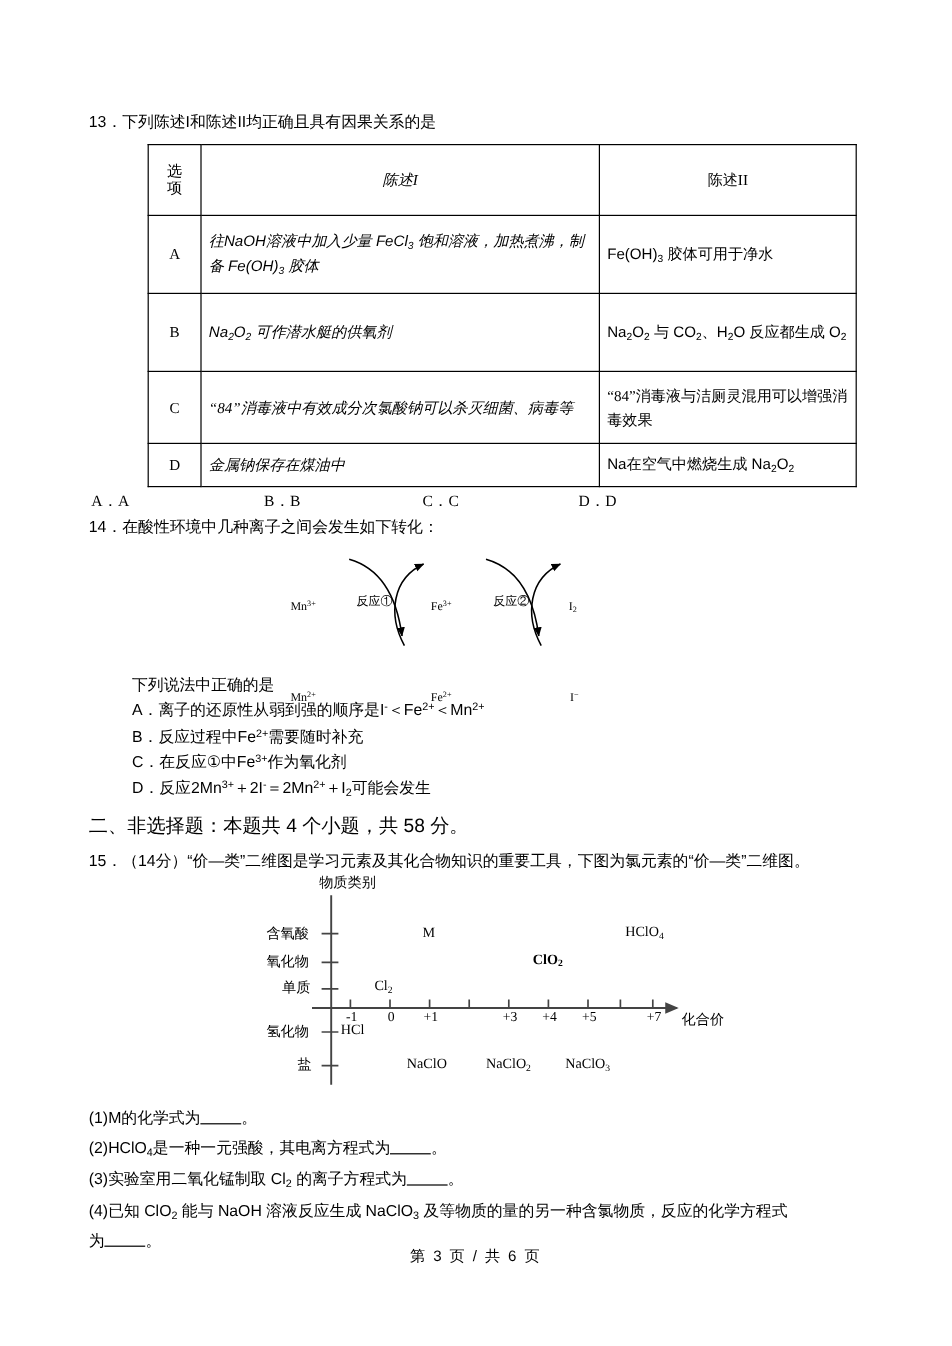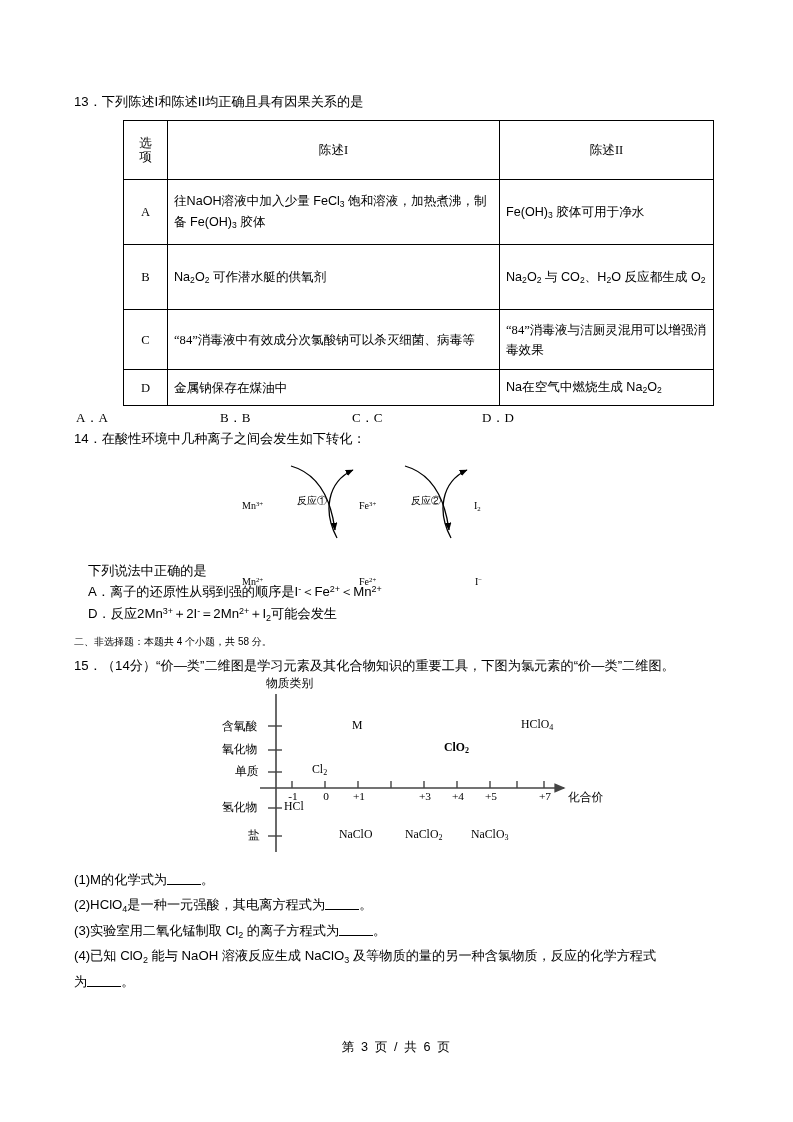--- a/index.html
+++ b/index.html
@@ -49,21 +49,21 @@
   }
   .stmt-table td {
     border: 1px solid #000;
     font-size: 12.6px;
     line-height: 1.62;
     padding: 4px 6px;
     vertical-align: middle;
     font-family: "Liberation Serif", serif;
   }
   .col-opt { width: 31px; text-align: center; }
-  .col-s1  { width: 319px; }
+  .col-s1  { width: 319px; font-style: italic; }
   .col-s2  { width: 201px; }
   .hdr-cell { text-align: center; height: 50px; }
   .opt-letter { font-size: 12.6px; text-align: center; }
   .row-a td { height: 56px; }
   .row-b td { height: 56px; }
   .row-c td { height: 51px; }
   .row-d td { height: 27px; }
   .hdr-opt-stack { line-height: 1.18; }
 
   
@@ -93,25 +93,25 @@
     white-space: nowrap;
     margin-top: 44px;
   }
   .cy-rx {
     position: absolute;
     font-size: 10px;
     font-family: "Liberation Sans", sans-serif;
     white-space: nowrap;
   }
 
-  .sub-opts { margin-left: 14px; }
+  .sub-opts { margin-left: 36px; }
   .sub-opts .qline { margin-top: 1px; }
 
   
-  .sec-head { margin-top: 9px; font-size: 10px; }
+  .sec-head { margin-top: 9px; font-size: 16px; }
   .q15-head { margin-top: 6px; font-size: 13.2px; }
 
   
   .chart-wrap {
     position: relative;
     height: 185px;
     margin-top: 4px;
     margin-left: 130px;
     width: 430px;
   }
@@ -235,20 +235,22 @@
       <span class="cy-lbl" style="left:285px; top:80px;">Fe<sup>2+</sup></span>
       <span class="cy-lbl" style="left:400px; top:4px;">I<sub>2</sub></span>
       <span class="cy-lbl" style="left:401px; top:80px;">I<sup>−</sup></span>
       <span class="cy-rx" style="left:223px; top:42px;">反应①</span>
       <span class="cy-rx" style="left:337px; top:42px;">反应②</span>
     </div>
 
     <div class="sub-opts">
       <div class="qline cjk">下列说法中正确的是</div>
       <div class="qline"><span class="cjk">A．离子的还原性从弱到强的顺序是I<sup>-</sup>＜Fe<sup>2+</sup>＜Mn<sup>2+</sup></span></div>
+      <div class="qline"><span class="cjk">B．反应过程中Fe<sup>2+</sup>需要随时补充</span></div>
+      <div class="qline"><span class="cjk">C．在反应①中Fe<sup>3+</sup>作为氧化剂</span></div>
       <div class="qline"><span class="cjk">D．反应2Mn<sup>3+</sup>＋2I<sup>-</sup>＝2Mn<sup>2+</sup>＋I<sub>2</sub>可能会发生</span></div>
     </div>
 
     <div class="qline sec-head cjk">二、非选择题：本题共 4 个小题，共 58 分。</div>
 
     <div class="qline q15-head"><span class="cjk"><span>15．</span><span>（14分）“价—类”二维图是学习元素及其化合物知识的重要工具，下图为氯元素的“价—类”二维图。</span></span></div>
 
     <div class="chart-wrap">
       <svg class="chart-svg" width="430" height="180" viewBox="0 0 430 180">
         <defs>

